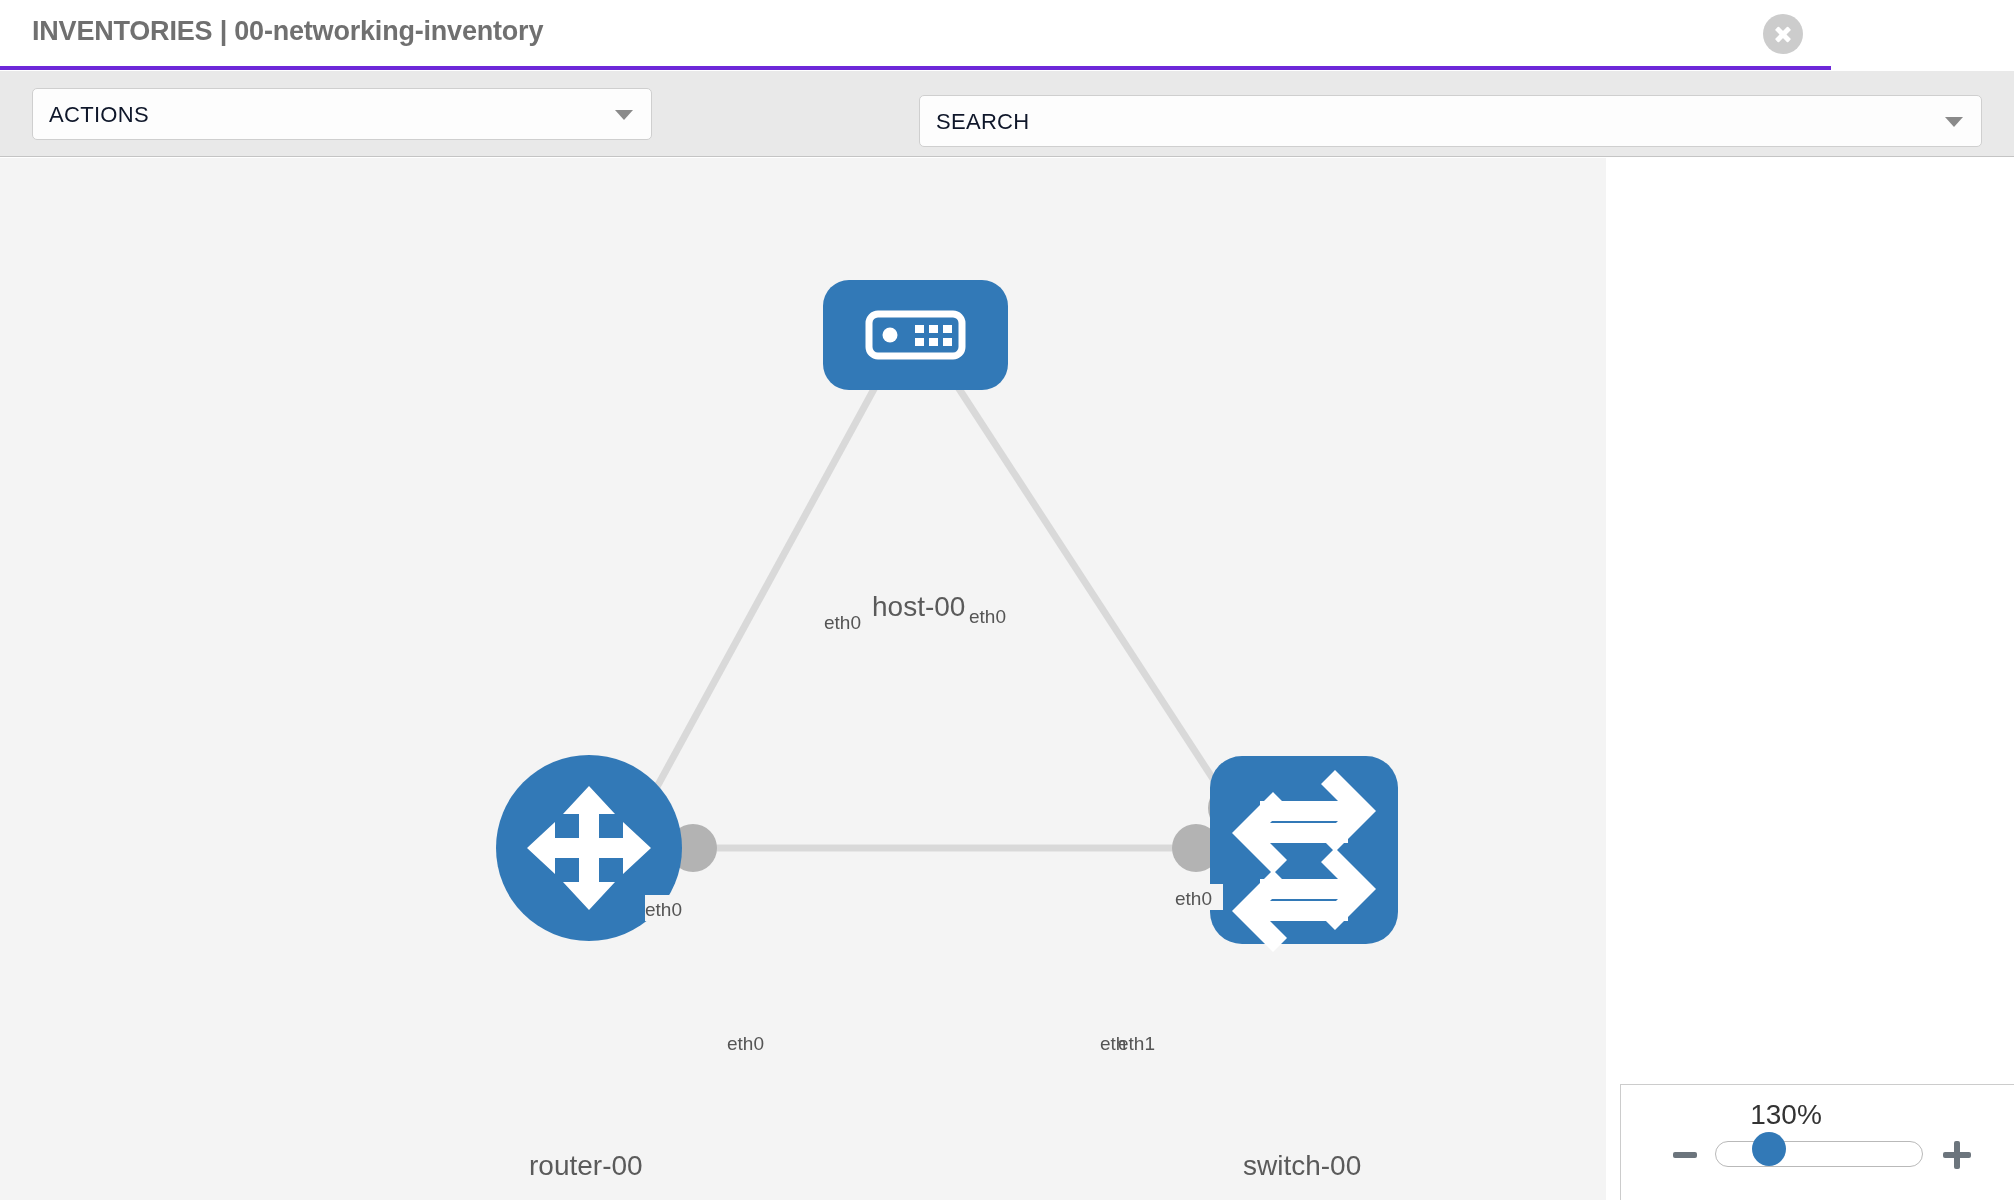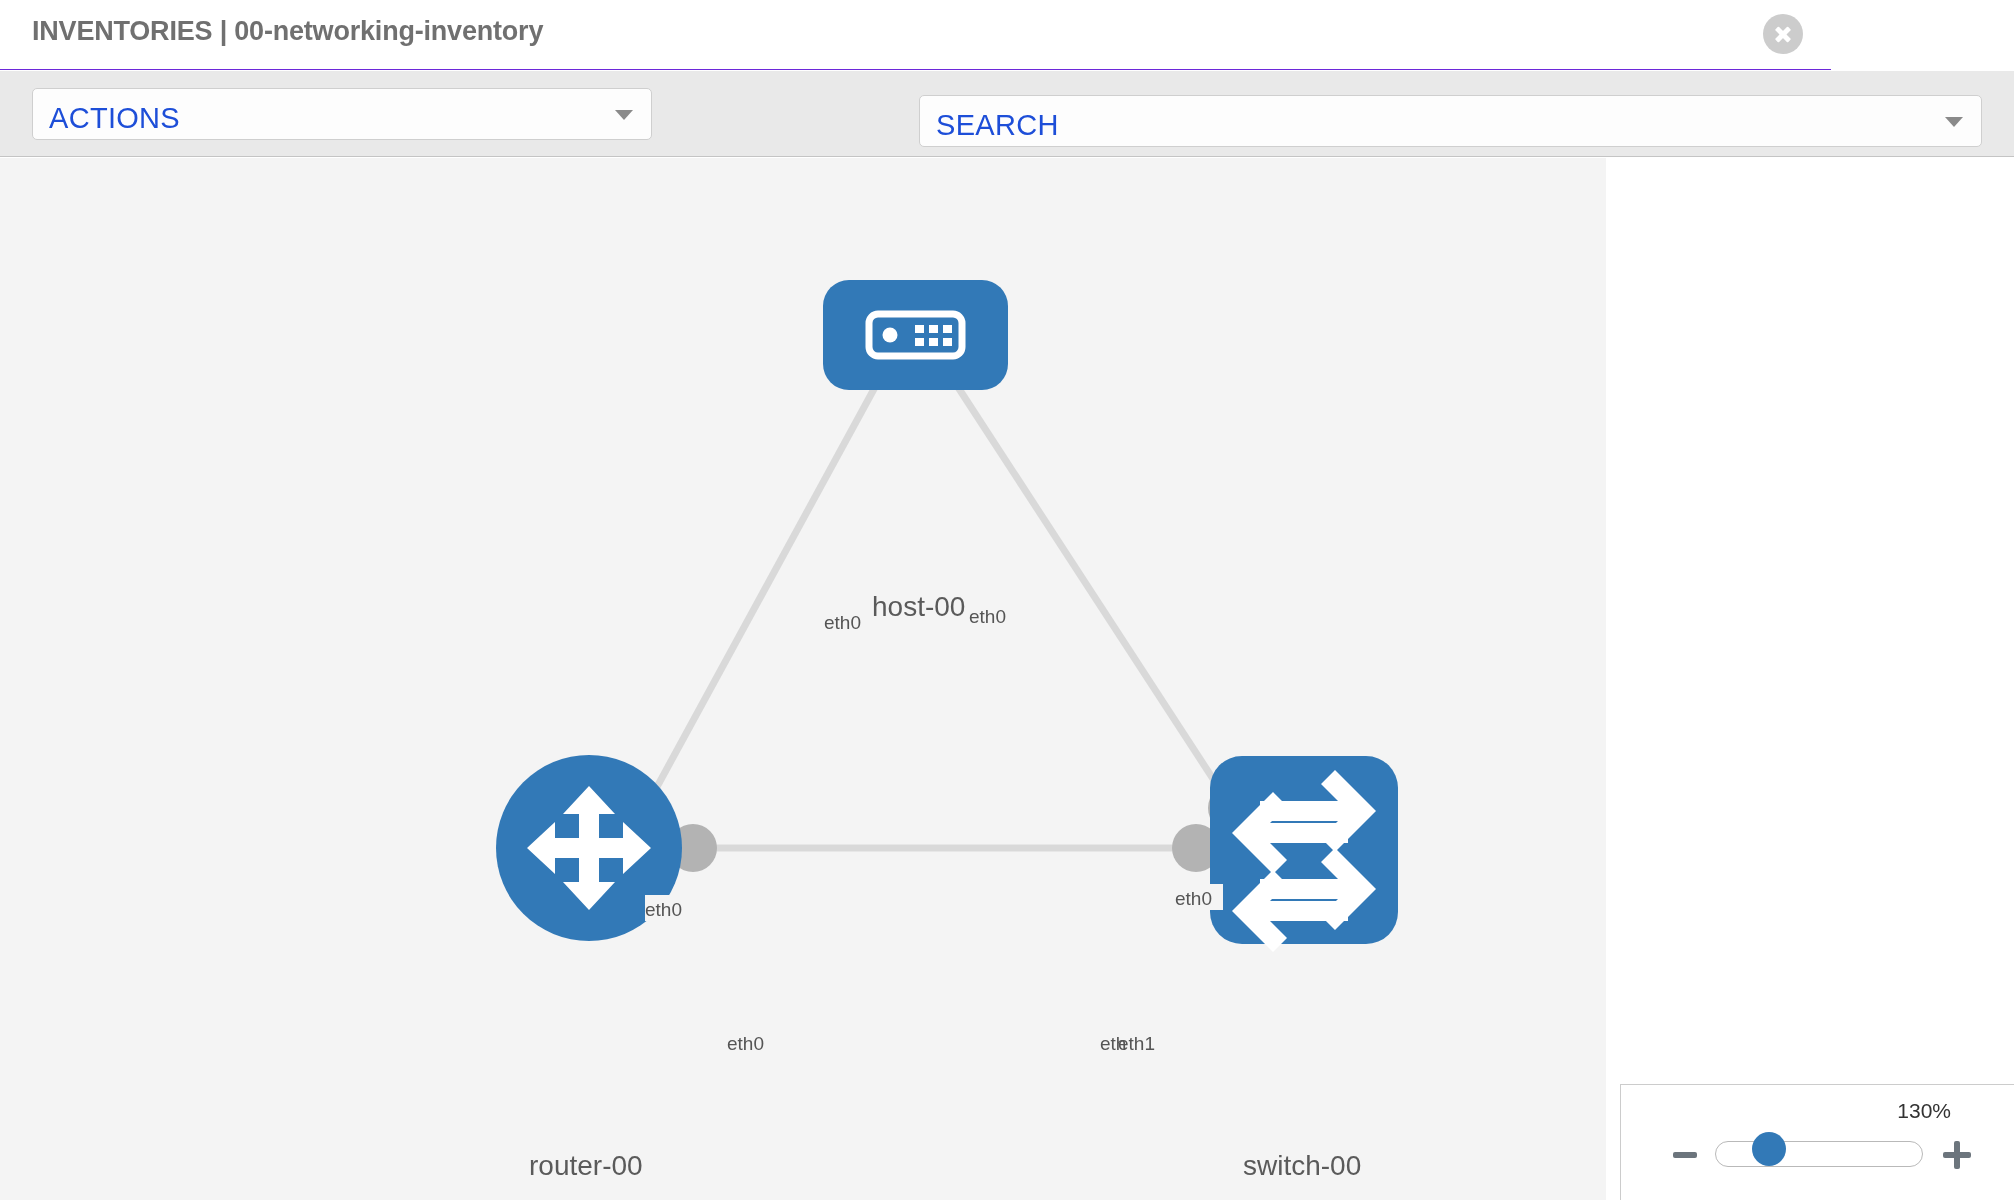--- a/index.html
+++ b/index.html
@@ -19,21 +19,21 @@
     background: #ffffff;
   }
 
   
   #header {
     position: absolute;
     left: 0; top: 0;
     width: 1831px;
     height: 70px;
     background: #ffffff;
-    border-bottom: 1px solid #6d28d9;
+    border-bottom: 4px solid #6d28d9;
   }
 
   #page-title {
     position: absolute;
     left: 32px;
     top: 16px;
     font-size: 27px;
     font-weight: bold;
     color: #707070;
     letter-spacing: -0.2px;
@@ -84,22 +84,22 @@
     position: absolute;
     background: #fdfdfd;
     border: 1px solid #cfcfcf;
     border-radius: 5px;
     height: 52px;
   }
   .select-box .select-label {
     position: absolute;
     left: 16px;
     top: 13px;
-    font-size: 29px;
-    color: #1d4ed8;
+    font-size: 22px;
+    color: #0f172a;
     letter-spacing: 0.3px;
     white-space: nowrap;
   }
   .select-box .caret {
     position: absolute;
     right: 18px;
     top: 21px;
     width: 0; height: 0;
     border-left: 9px solid transparent;
     border-right: 9px solid transparent;
@@ -157,22 +157,22 @@
     background: #ffffff;
     border: 1px solid #cccccc;
     border-right: none;
     border-bottom: none;
   }
   #zoom-level {
     position: absolute;
     left: 0;
     top: 14px;
     width: 330px;
-    text-align: right;
-    font-size: 21px;
+    text-align: center;
+    font-size: 28px;
     color: #333333;
   }
   #zoom-minus-button {
     position: absolute;
     left: 50px;
     top: 56px;
     width: 28px;
     height: 28px;
     cursor: pointer;
     border: none;

